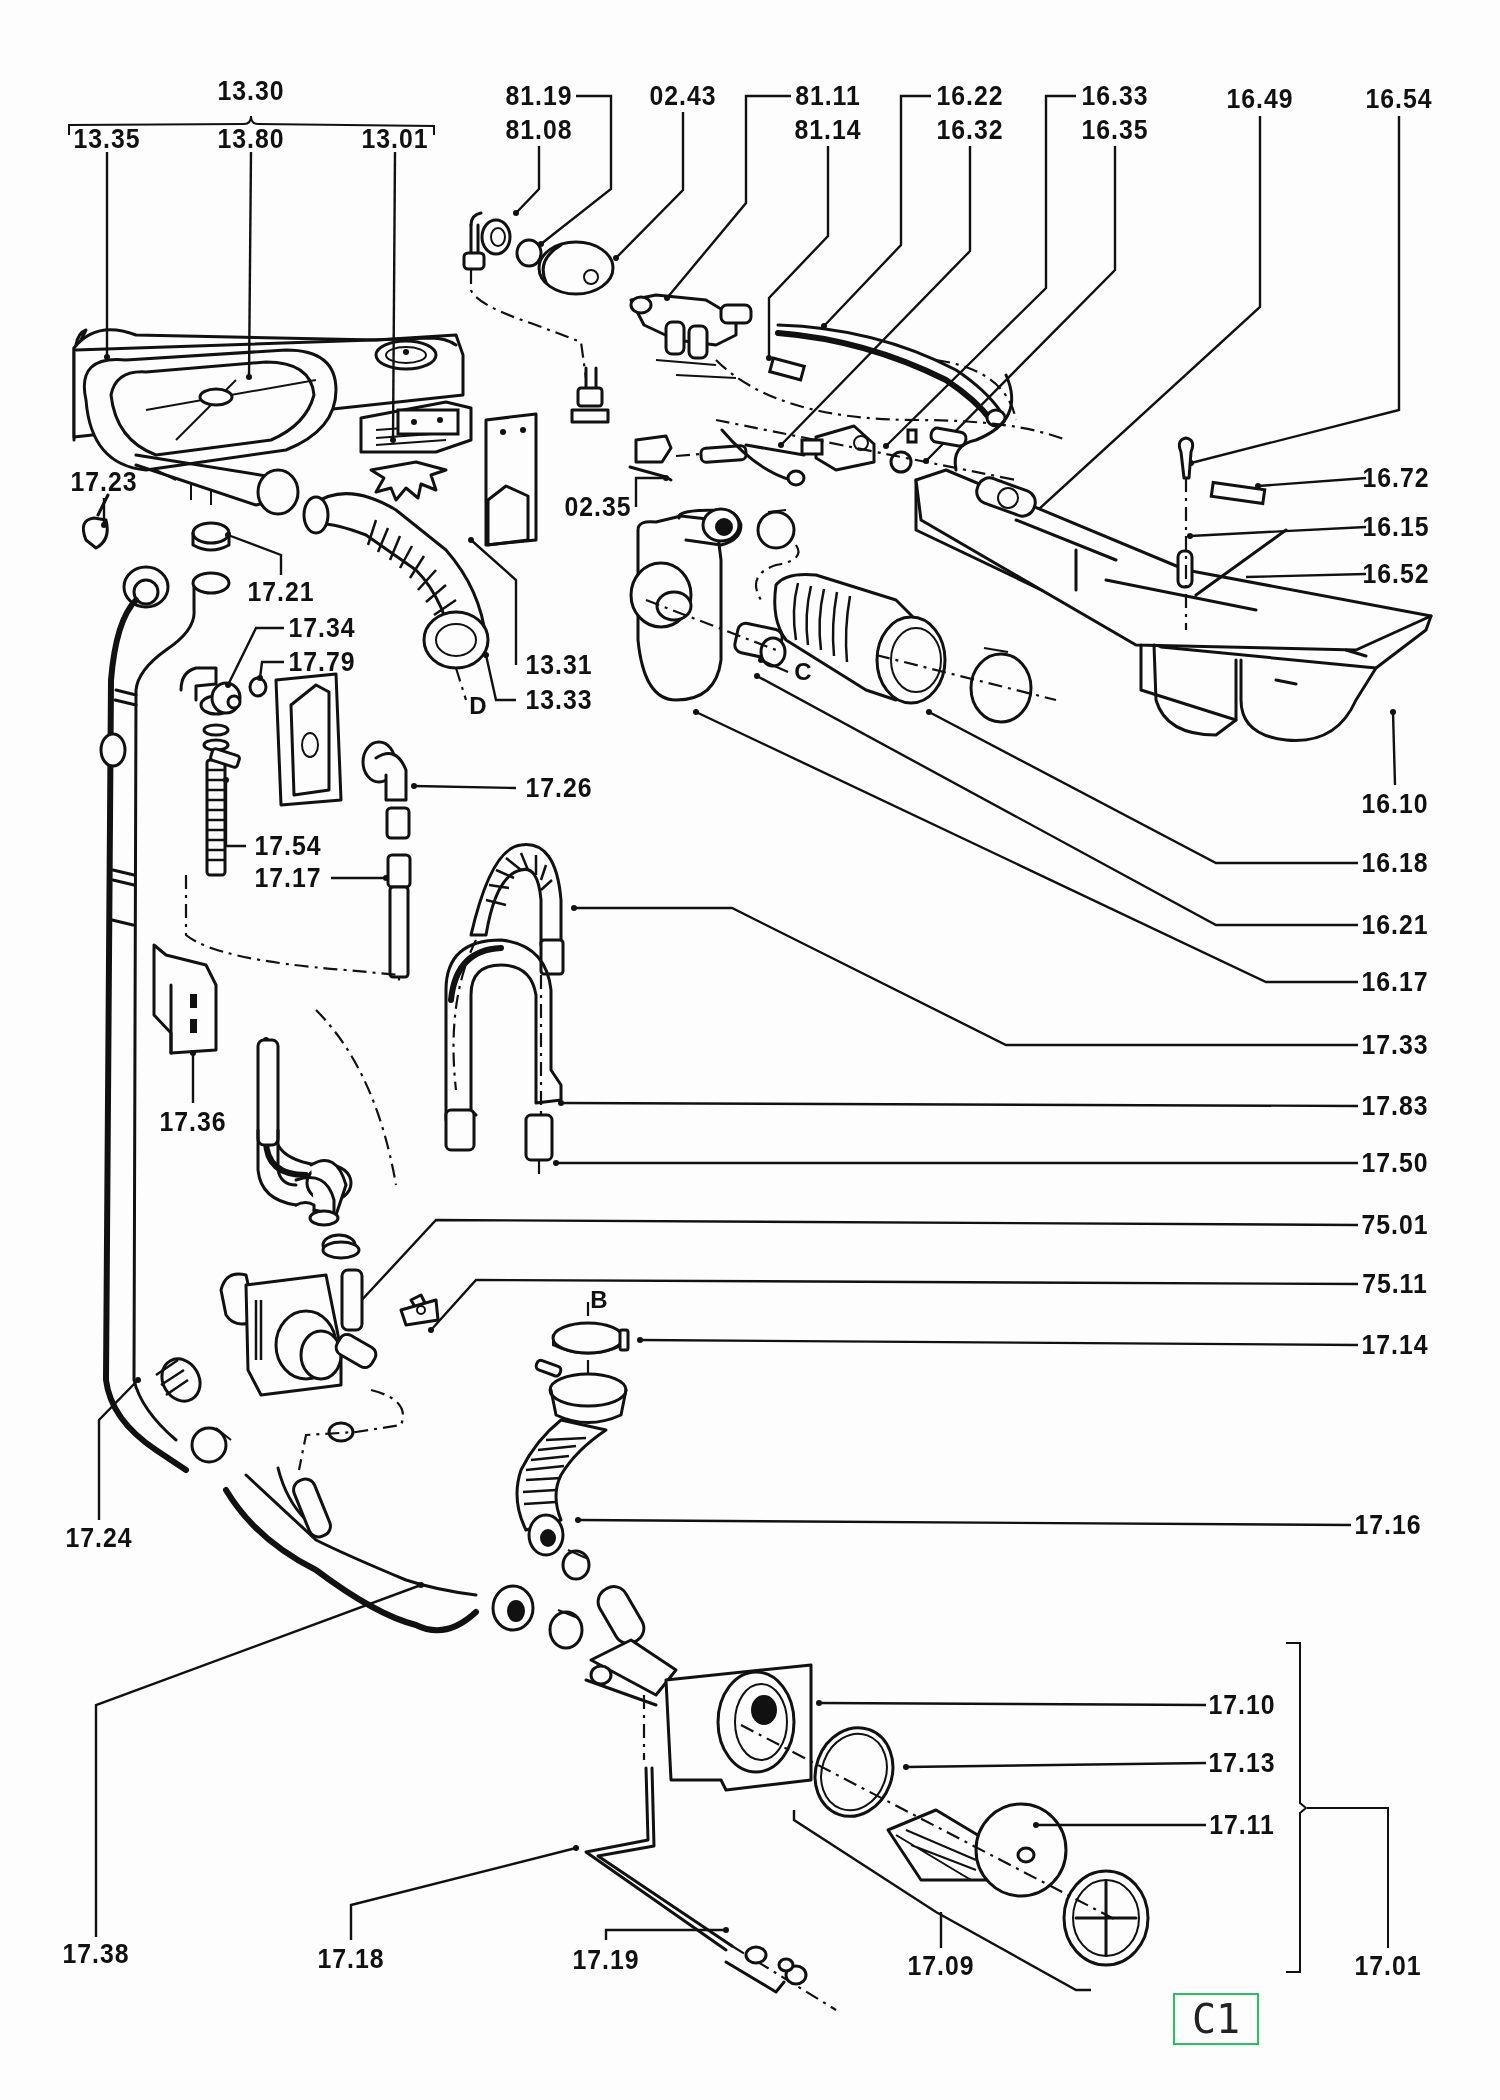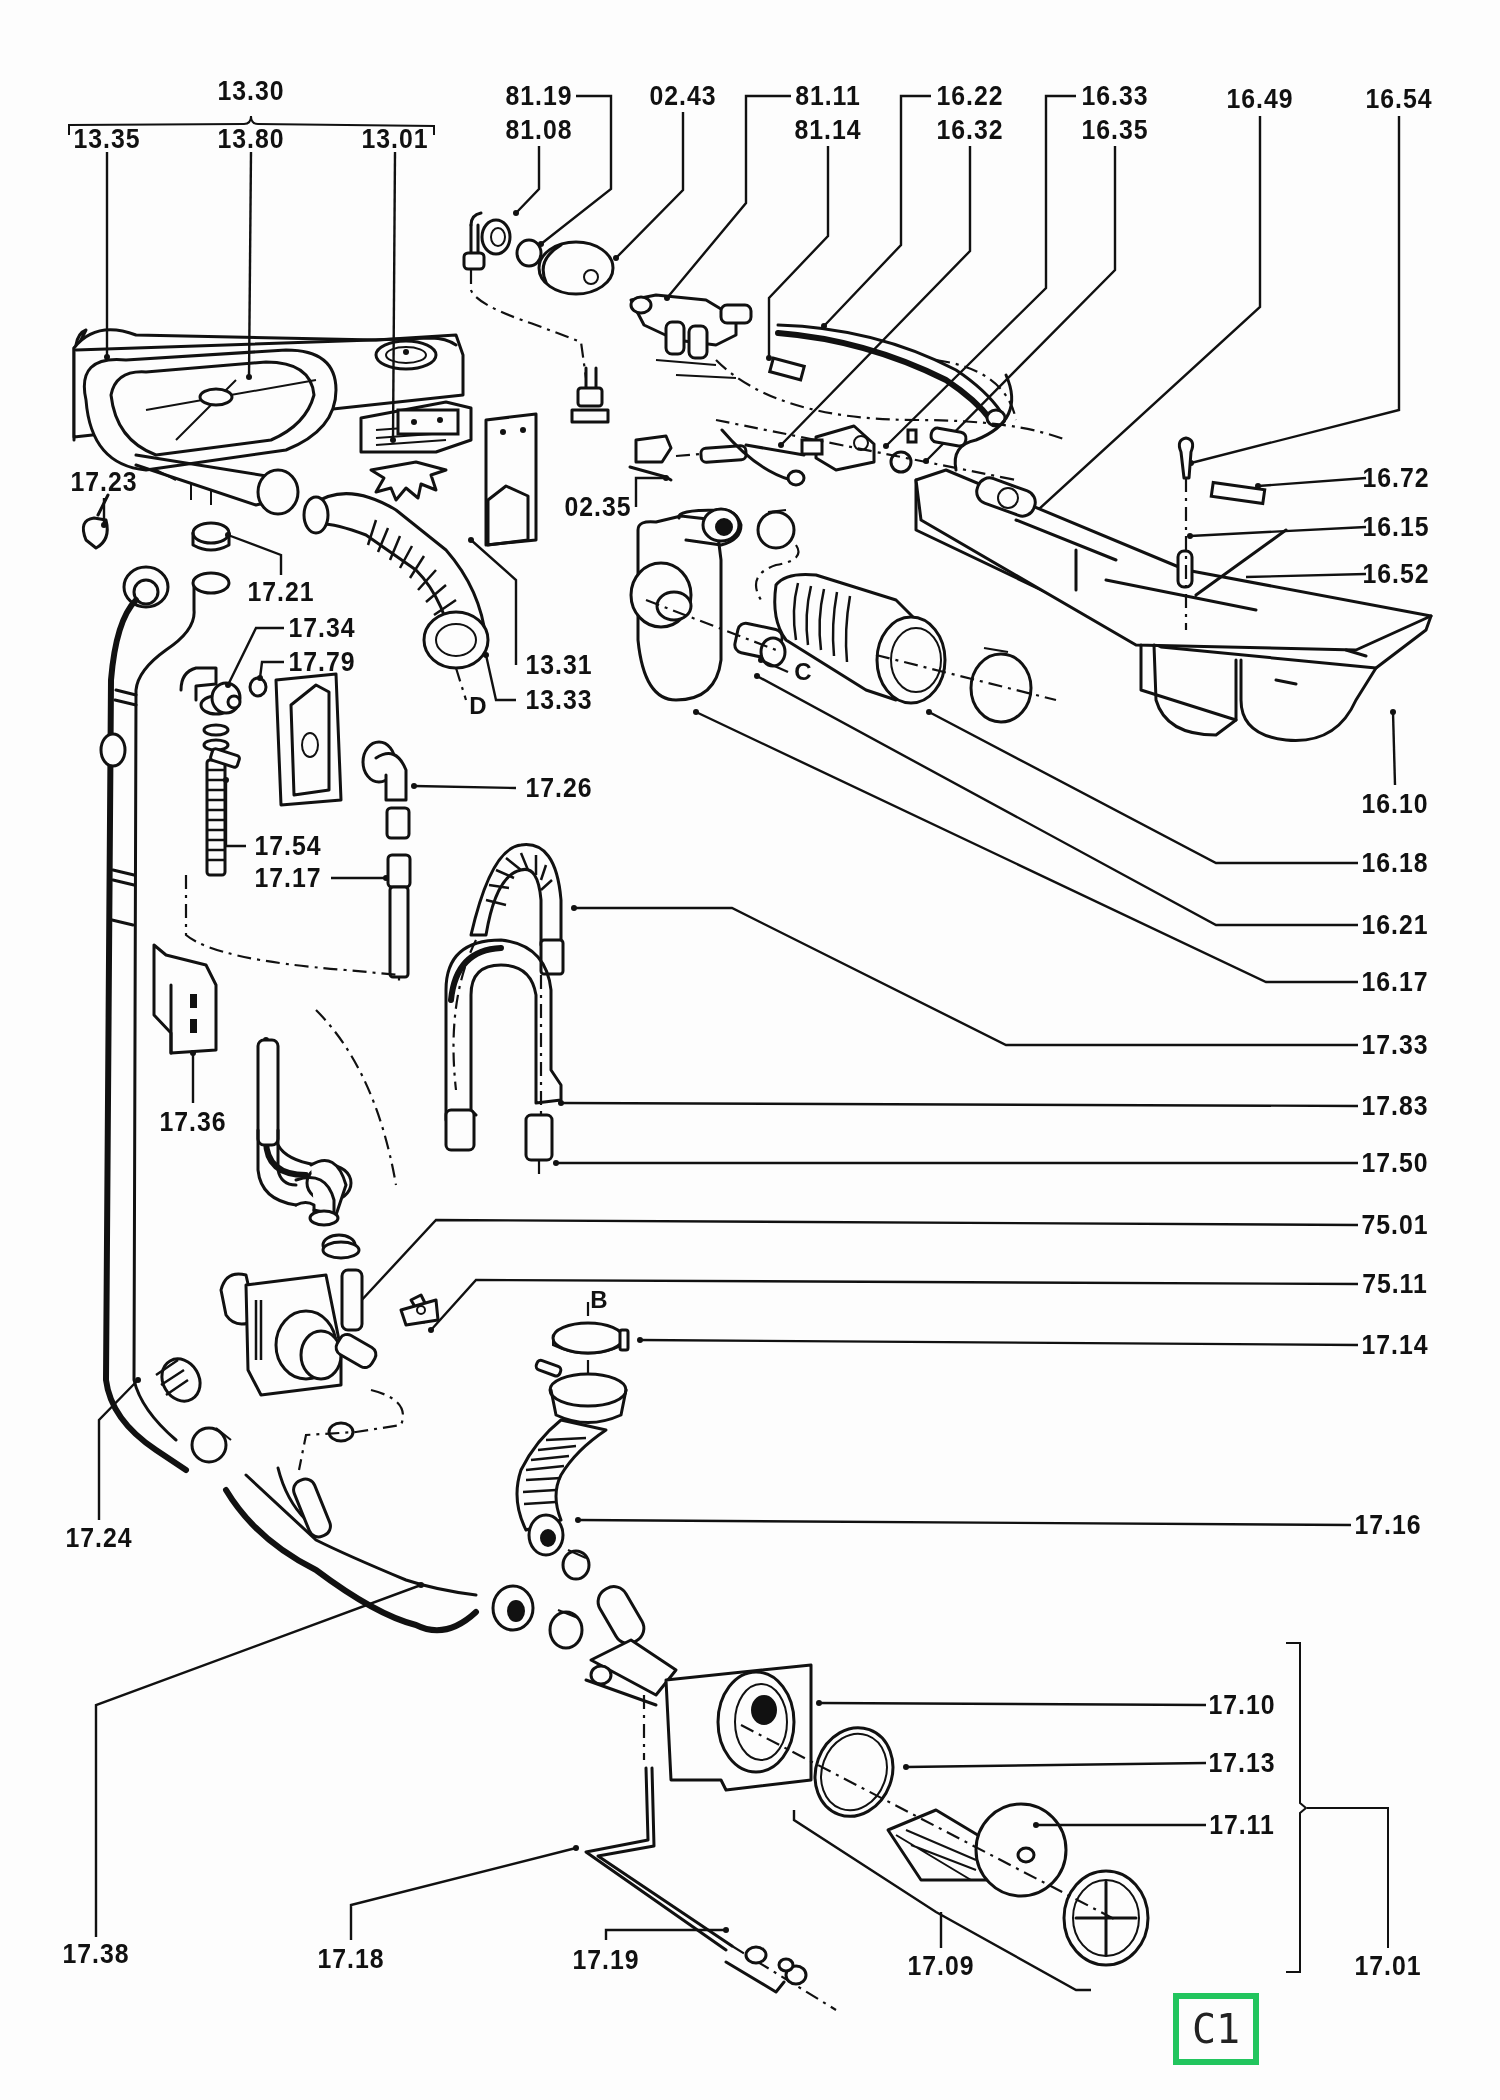--- a/index.html
+++ b/index.html
@@ -1,21 +1,21 @@
 <!DOCTYPE html>
 <html><head>
 <meta charset="utf-8">
 <style>
   html,body{margin:0;padding:0;background:#fdfdfd;}
   body{width:1500px;height:2100px;position:relative;overflow:hidden;font-family:"Liberation Sans","DejaVu Sans",sans-serif;}
   #stage{position:absolute;left:16px;top:0;width:1500px;height:2100px;}
   svg#art{position:absolute;left:0;top:0;}
   .lbl{position:absolute;font-family:"Liberation Sans","DejaVu Sans",sans-serif;font-weight:bold;font-size:27px;color:#111;letter-spacing:1px;white-space:nowrap;line-height:1;transform:translate(-50%,-50%) scaleX(0.92);}
   .letter{position:absolute;font-weight:bold;font-size:24px;color:#111;transform:translate(-50%,-50%);}
-  .pagebox{position:absolute;left:1157px;top:1993px;width:86px;height:72px;border:6px solid #22c55e;box-sizing:border-box;display:flex;align-items:center;justify-content:center;font-family:"DejaVu Sans Mono","Liberation Mono",monospace;font-size:40px;color:#222;background:#fdfdfd;}
+  .pagebox{position:absolute;left:1157px;top:1993px;width:86px;height:52px;border:2px solid #22c55e;box-sizing:border-box;display:flex;align-items:center;justify-content:center;font-family:"DejaVu Sans Mono","Liberation Mono",monospace;font-size:40px;color:#222;background:#fdfdfd;}
   .s{fill:none;stroke:#111;stroke-width:3;stroke-linejoin:round;stroke-linecap:round;}
   .t{fill:none;stroke:#111;stroke-width:2;}
   .th{fill:none;stroke:#111;stroke-width:6;stroke-linecap:round;}
   .w{fill:#fdfdfd;stroke:#111;stroke-width:3;}
   .k{fill:#111;stroke:#111;stroke-width:2;}
   .dash{fill:none;stroke:#111;stroke-width:2.2;stroke-dasharray:14 6 3 6;}
   .lead{fill:none;stroke:#111;stroke-width:2.4;}
   .dot{fill:#111;}
   .rib{fill:none;stroke:#111;stroke-width:2.5;}
 </style>

